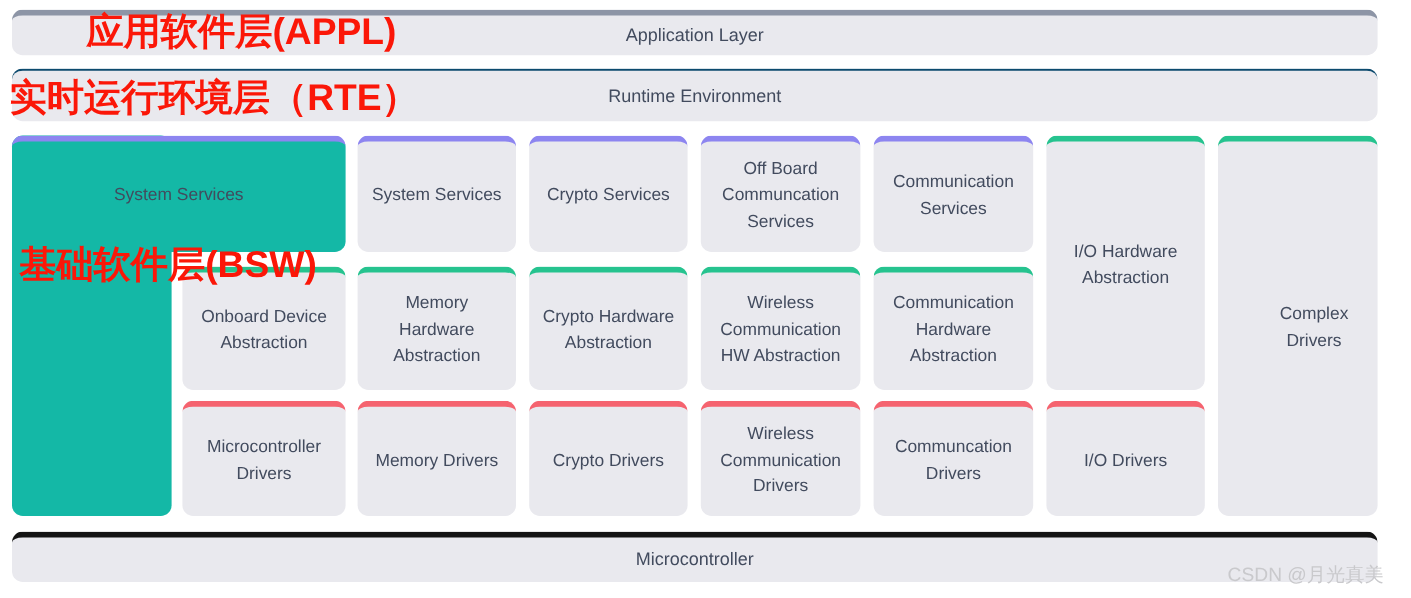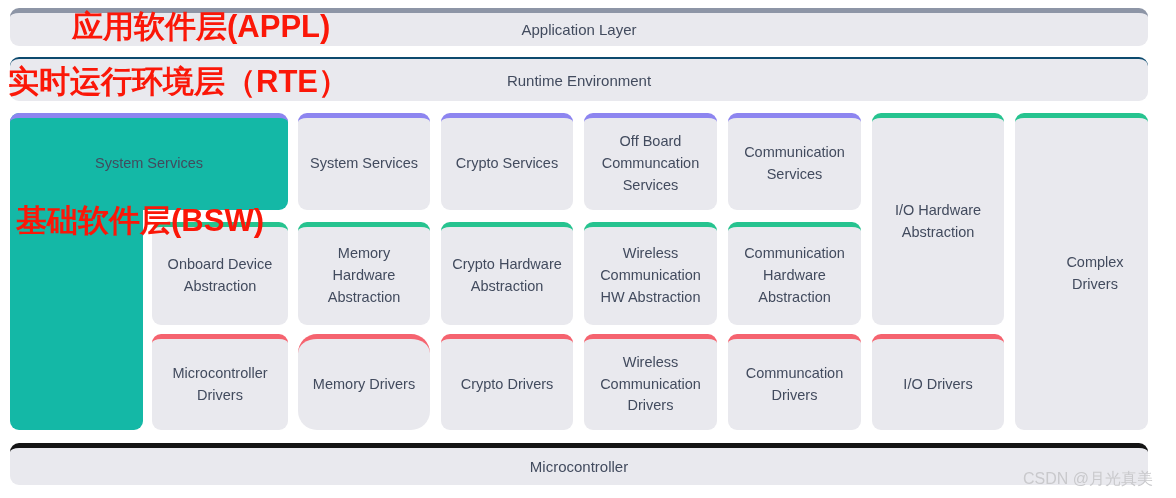--- a/index.html
+++ b/index.html
@@ -28,21 +28,21 @@
   .accent-green{border-top:5px solid #26c38f;}
   .accent-red{border-top:5px solid #f5636f;}
   .dark-fill{background:#14b8a6;}
 
   #sys-panel{left:10px;top:113px;width:133px;height:317px;}
   #sys-services{left:10px;top:113px;width:278px;height:97px;}
   #onboard-abs{left:152px;top:222px;width:136px;height:103px;}
   #mcu-drv{left:152px;top:334px;width:136px;height:96px;}
   #mem-svc{left:298px;top:113px;width:132px;height:97px;}
   #mem-hw{left:298px;top:222px;width:132px;height:103px;}
-  #mem-drv{left:298px;top:334px;width:132px;height:96px;border-radius:19px;}
+  #mem-drv{left:298px;top:334px;width:132px;height:96px;}
   #crypto-svc{left:441px;top:113px;width:132px;height:97px;}
   #crypto-hw{left:441px;top:222px;width:132px;height:103px;}
   #crypto-drv{left:441px;top:334px;width:132px;height:96px;}
   #offboard-svc{left:584px;top:113px;width:133px;height:97px;}
   #wireless-hw{left:584px;top:222px;width:133px;height:103px;}
   #wireless-drv{left:584px;top:334px;width:133px;height:96px;}
   #comm-svc{left:728px;top:113px;width:133px;height:97px;}
   #comm-hw{left:728px;top:222px;width:133px;height:103px;}
   #comm-drv{left:728px;top:334px;width:133px;height:96px;}
   #io-hw{left:872px;top:113px;width:132px;height:212px;}

